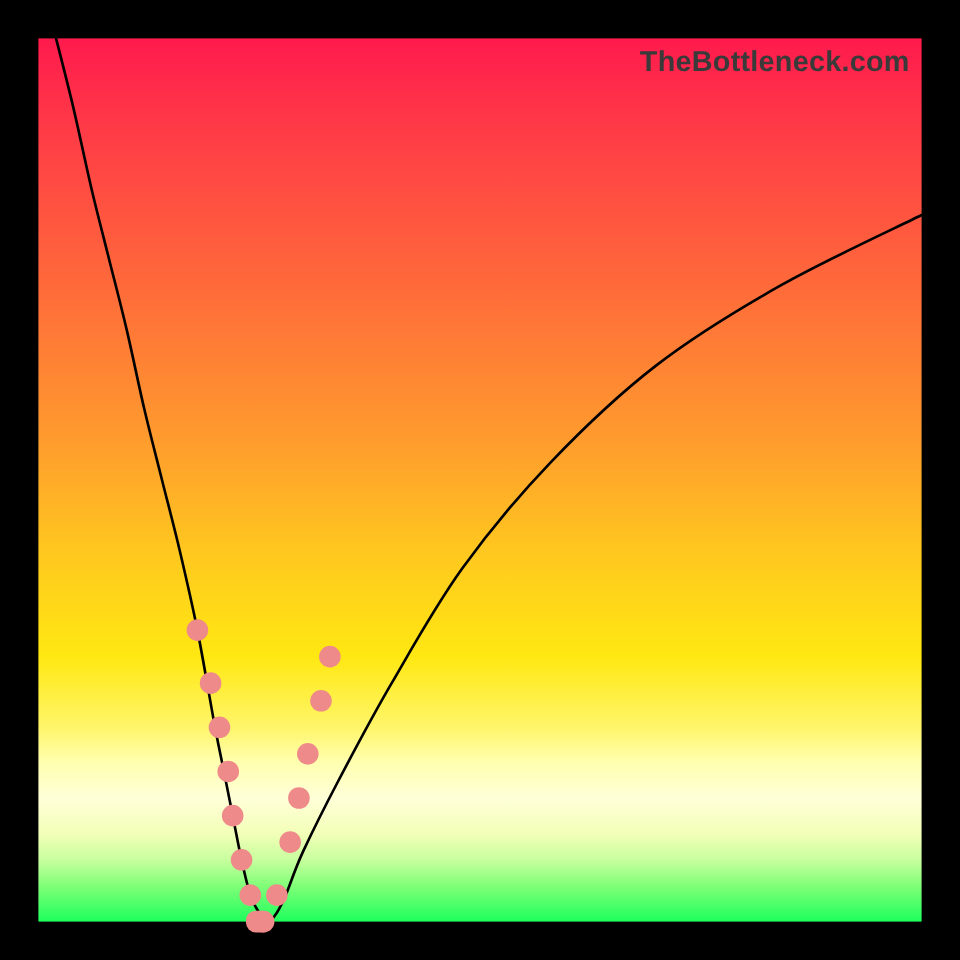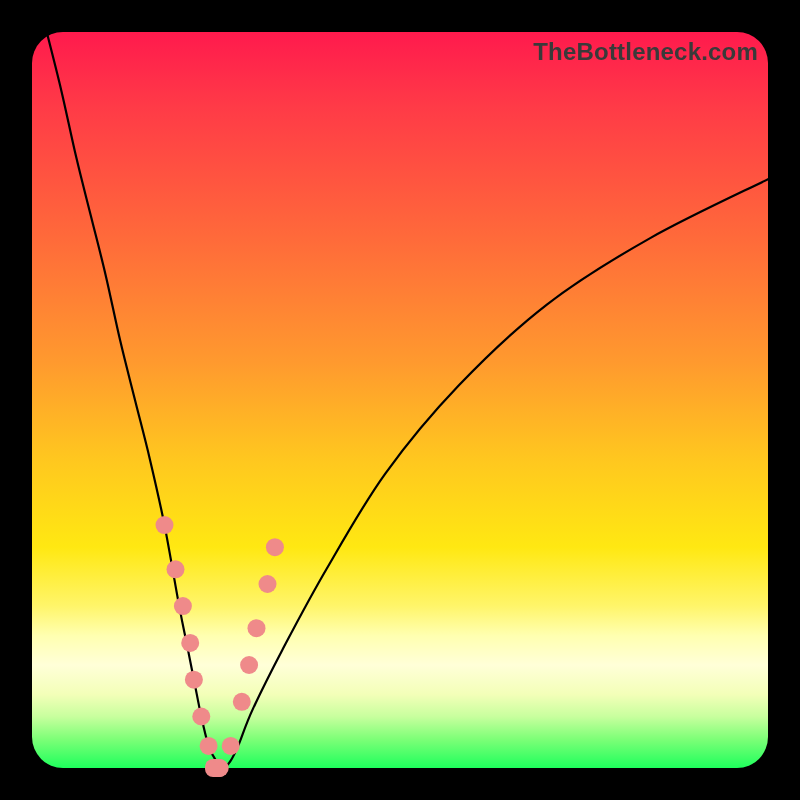--- a/index.html
+++ b/index.html
@@ -35,21 +35,20 @@
       #ffc71f 58%,
       #ffe812 70%,
       #fff56a 78%,
       #ffffb0 82%,
       #ffffd8 86%,
       #f3ffb8 90%,
       #c8ff9e 93%,
       #7fff78 96%,
       #1eff5c 100%
     );
-    border-radius: 31px;
   }
   .watermark {
     position: absolute;
     top: 6px;
     right: 10px;
     color: #3a3a3a;
     font-size: 24px;
     font-weight: 600;
     letter-spacing: 0.2px;
     pointer-events: none;

